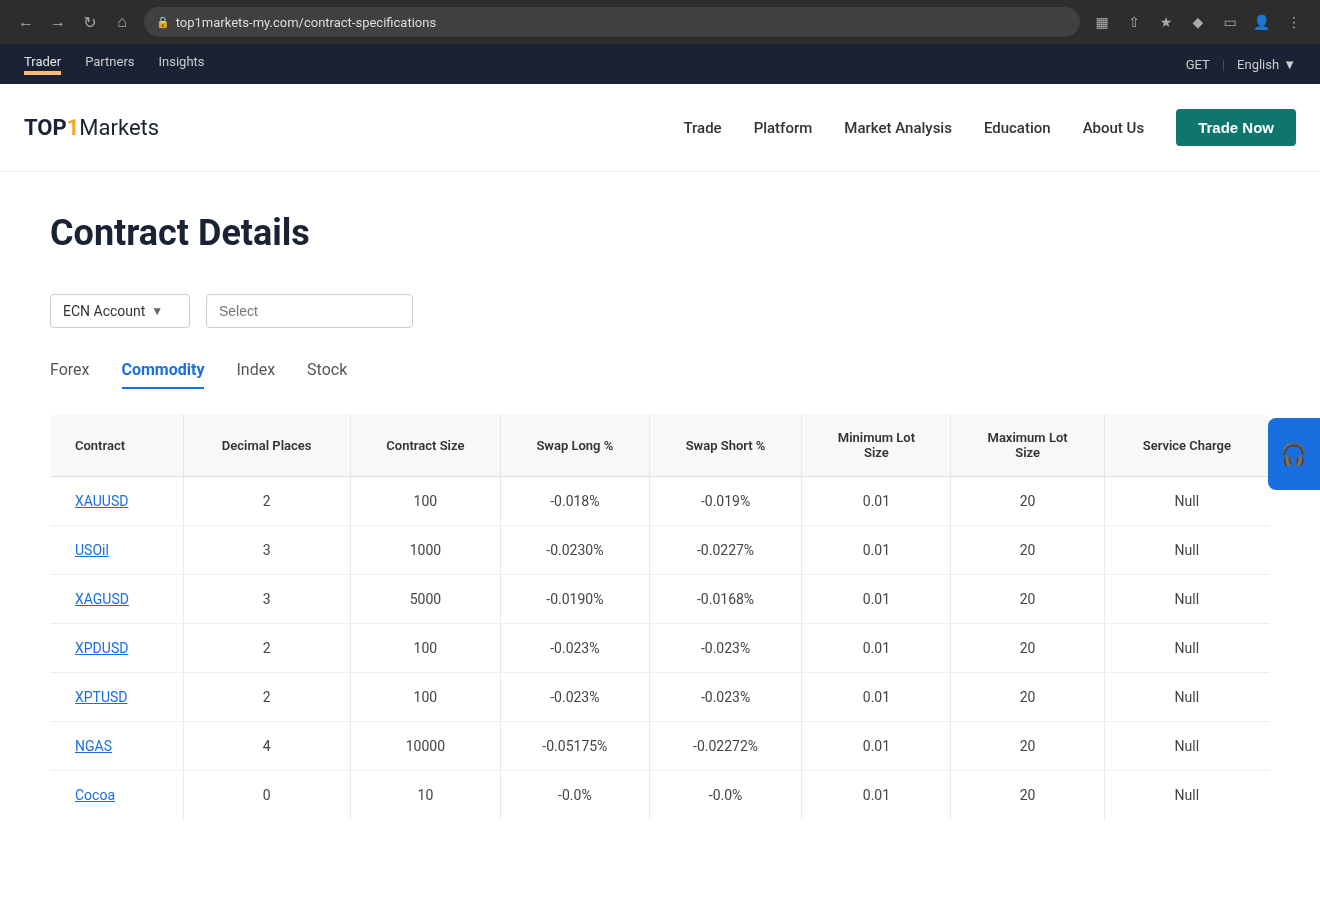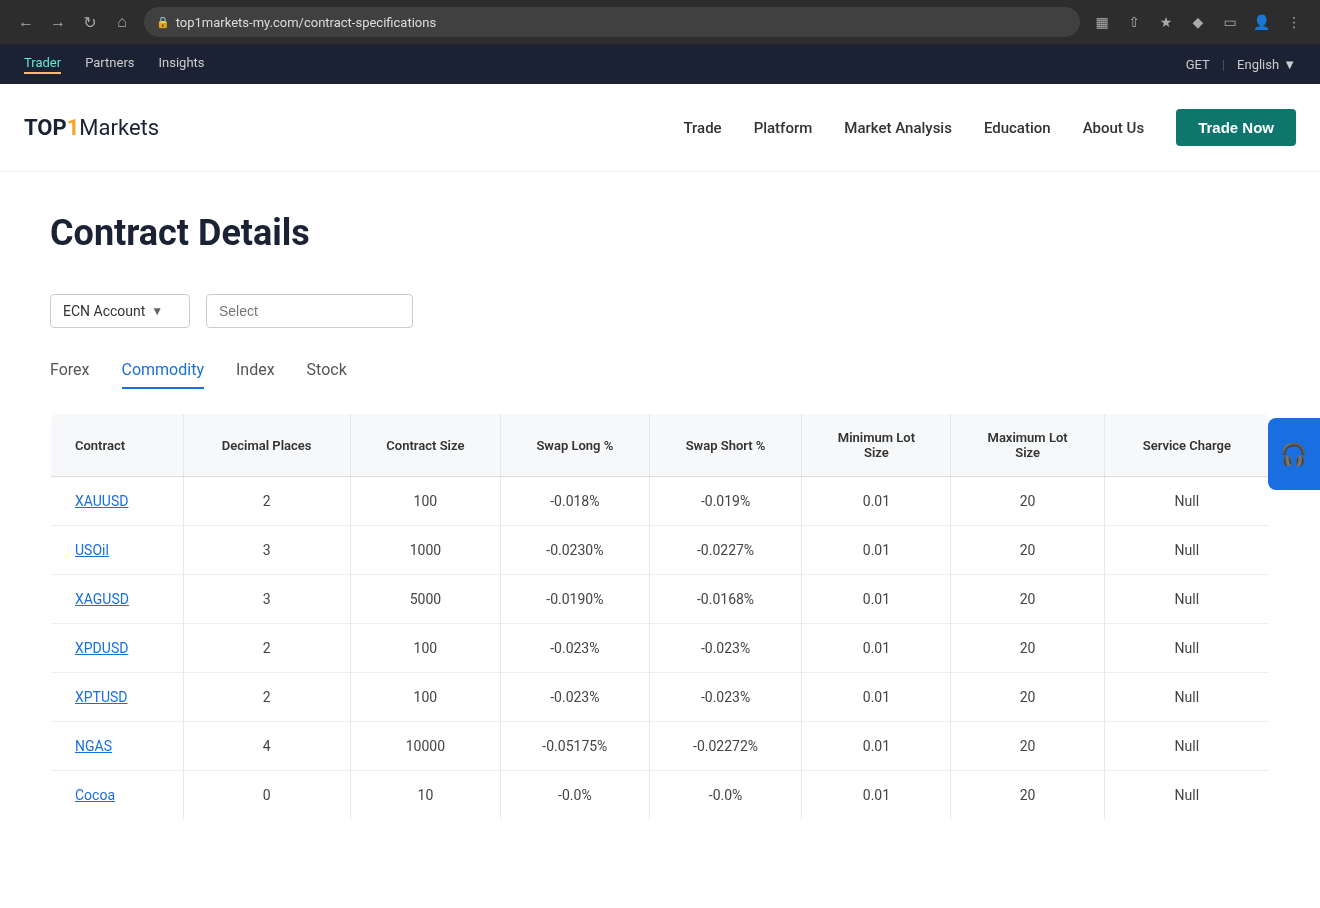--- a/index.html
+++ b/index.html
@@ -61,22 +61,22 @@
     }
     .top-utility-left { display: flex; gap: 24px; }
     .top-utility-link {
       color: #ccc;
       font-size: 13px;
       cursor: pointer;
       text-decoration: none;
       padding-bottom: 2px;
     }
     .top-utility-link.active {
-      color: #5eead4;
-      border-bottom: 2px solid #fdba74;
+      color: #e5e5e5;
+      border-bottom: 4px solid #fdba74;
     }
     .top-utility-right { display: flex; align-items: flex-start; gap: 12px; }
     .get-btn {
       color: #ccc;
       font-size: 13px;
       cursor: pointer;
     }
     .divider-v { color: #555; font-size: 13px; }
     .lang-selector {
       color: #ccc;
@@ -174,21 +174,21 @@
     .tab {
       font-size: 16px;
       color: #555;
       cursor: pointer;
       padding-bottom: 8px;
       font-weight: 400;
     }
     .tab.active {
       color: #1a6fe0;
       border-bottom: 2px solid #1a6fe0;
-      font-weight: 400;
+      font-weight: 700;
     }
 
     
     .contract-table {
       width: 100%;
       border-collapse: collapse;
       border: 1px solid #ddd;
       border-radius: 6px;
       overflow: hidden;
     }

